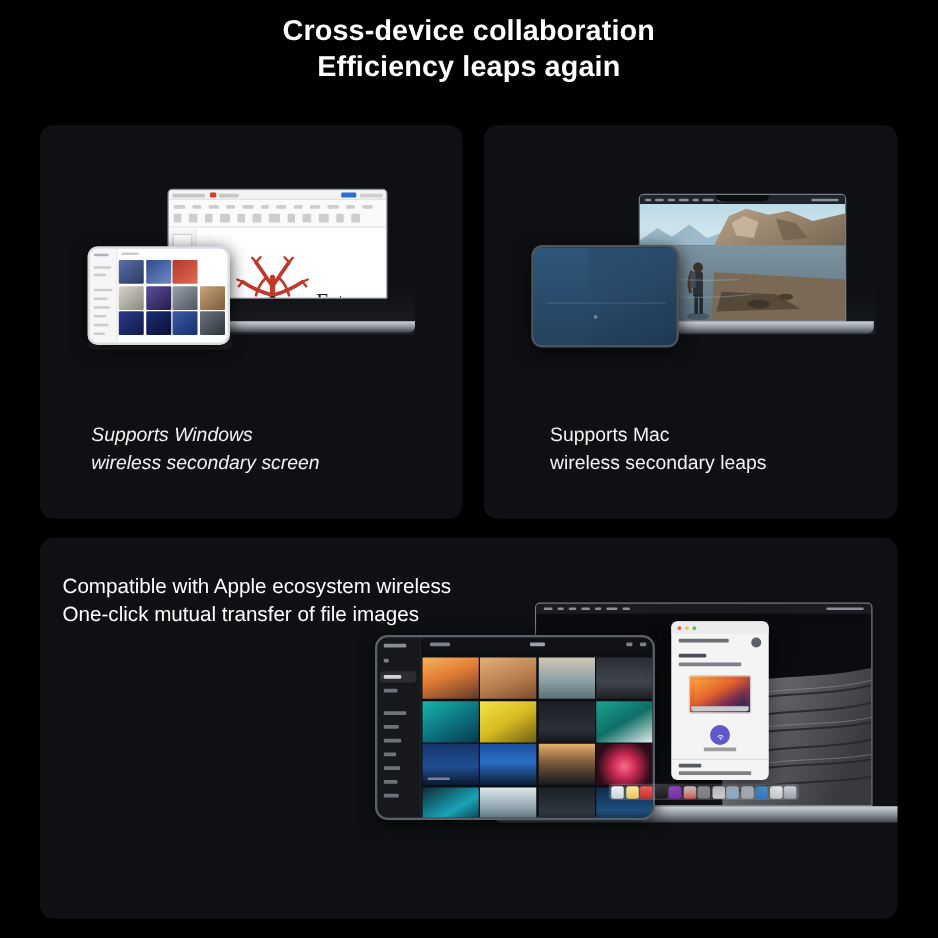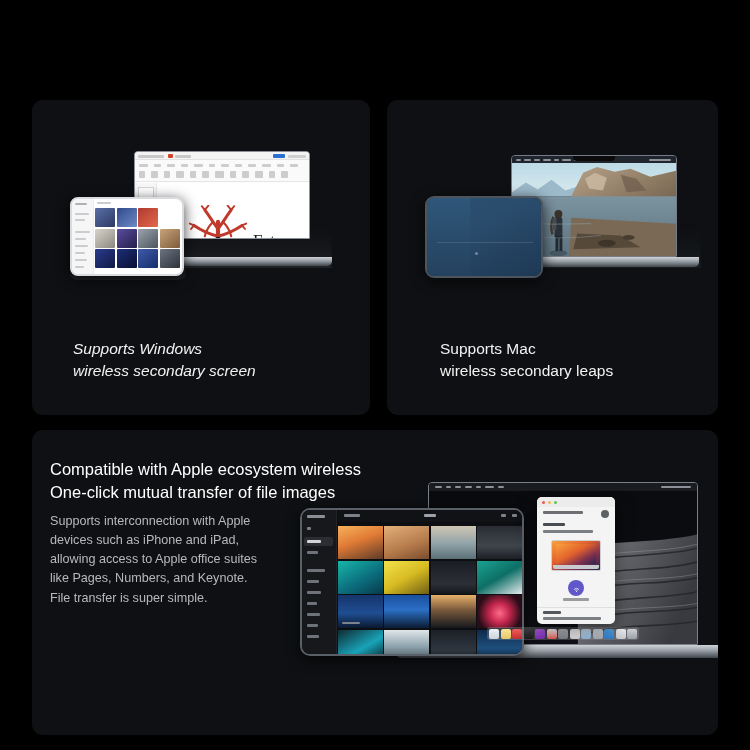--- a/index.html
+++ b/index.html
@@ -261,20 +261,24 @@
     display: grid; grid-template-columns: repeat(4, 1fr);
     grid-auto-rows: 33px; gap: 1.5px;
   }
   .gal-cell { overflow: hidden; }
 </style>
 </head>
 <body>
 
 <div id="page">
 
+  <div class="headline">
+    <span>Cross-device collaboration</span>
+    <span class="l2">Efficiency leaps again</span>
+  </div>
 
   <div class="card card-tl">
 
     <div class="reflection" style="left:102px; top:168px; width:198px; height:110px;
          background:linear-gradient(180deg,#cfd3d8,#2a2d31);"></div>
     <div class="reflection" style="left:38px; top:180px; width:116px; height:78px;
          background:linear-gradient(180deg,#e9eaec,#35383d); border-radius:8px;"></div>
 
     <div class="laptop" id="win-laptop">
       <div class="lt-screen">
@@ -458,25 +462,20 @@
     </div>
 
     <div class="card-caption cap-tr">Supports Mac
 wireless secondary leaps</div>
   </div>
 
   <div class="card card-bt">
 
     <div class="bt-title">Compatible with Apple ecosystem wireless
 One-click mutual transfer of file images</div>
-    <div class="bt-body">Supports interconnection with Apple
-devices such as iPhone and iPad,
-allowing access to Apple office suites
-like Pages, Numbers, and Keynote.
-File transfer is super simple.</div>
 
     <div class="laptop" id="bt-laptop">
       <div class="lt-screen">
         <div class="lt-notch" style="width:52px;height:6px;"></div>
         <div class="bt-menubar">
           <div class="mb-item" style="left:6px;width:7px;top:3px;"></div>
           <div class="mb-item" style="left:17px;width:5px;top:3px;"></div>
           <div class="mb-item" style="left:26px;width:6px;top:3px;"></div>
           <div class="mb-item" style="left:36px;width:7px;top:3px;"></div>
           <div class="mb-item" style="left:47px;width:5px;top:3px;"></div>

